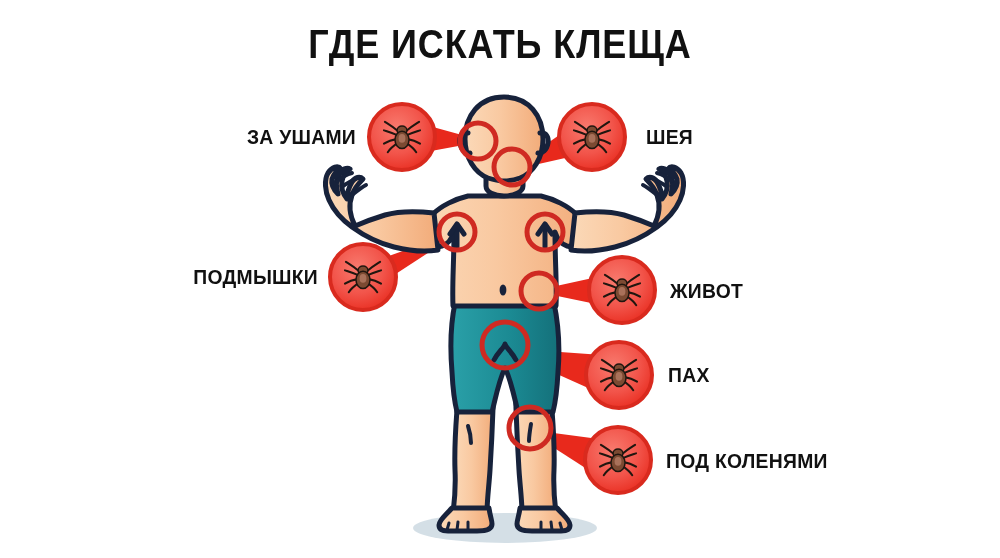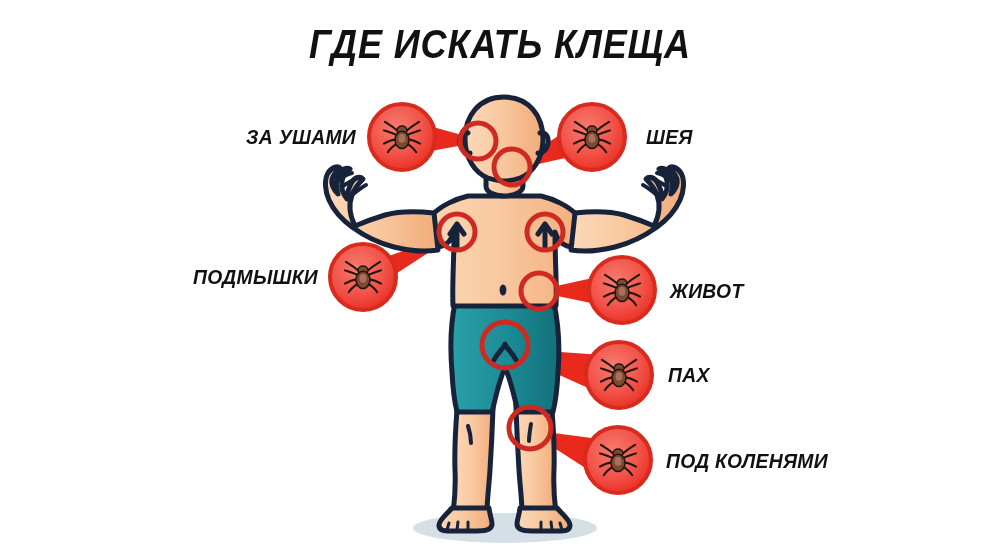--- a/index.html
+++ b/index.html
@@ -15,21 +15,20 @@
     font-family: "Liberation Sans", sans-serif;
     background: #ffffff;
   }
 
   #infographic {
     position: absolute;
     left: 0;
     top: 0;
     width: 907px;
     height: 558px;
-    font-style: italic;
   }
 
   #title {
     position: absolute;
     left: 0;
     top: 22px;
     width: 1000px;
     text-align: center;
     font-family: "Liberation Sans", sans-serif;
     font-weight: bold;

